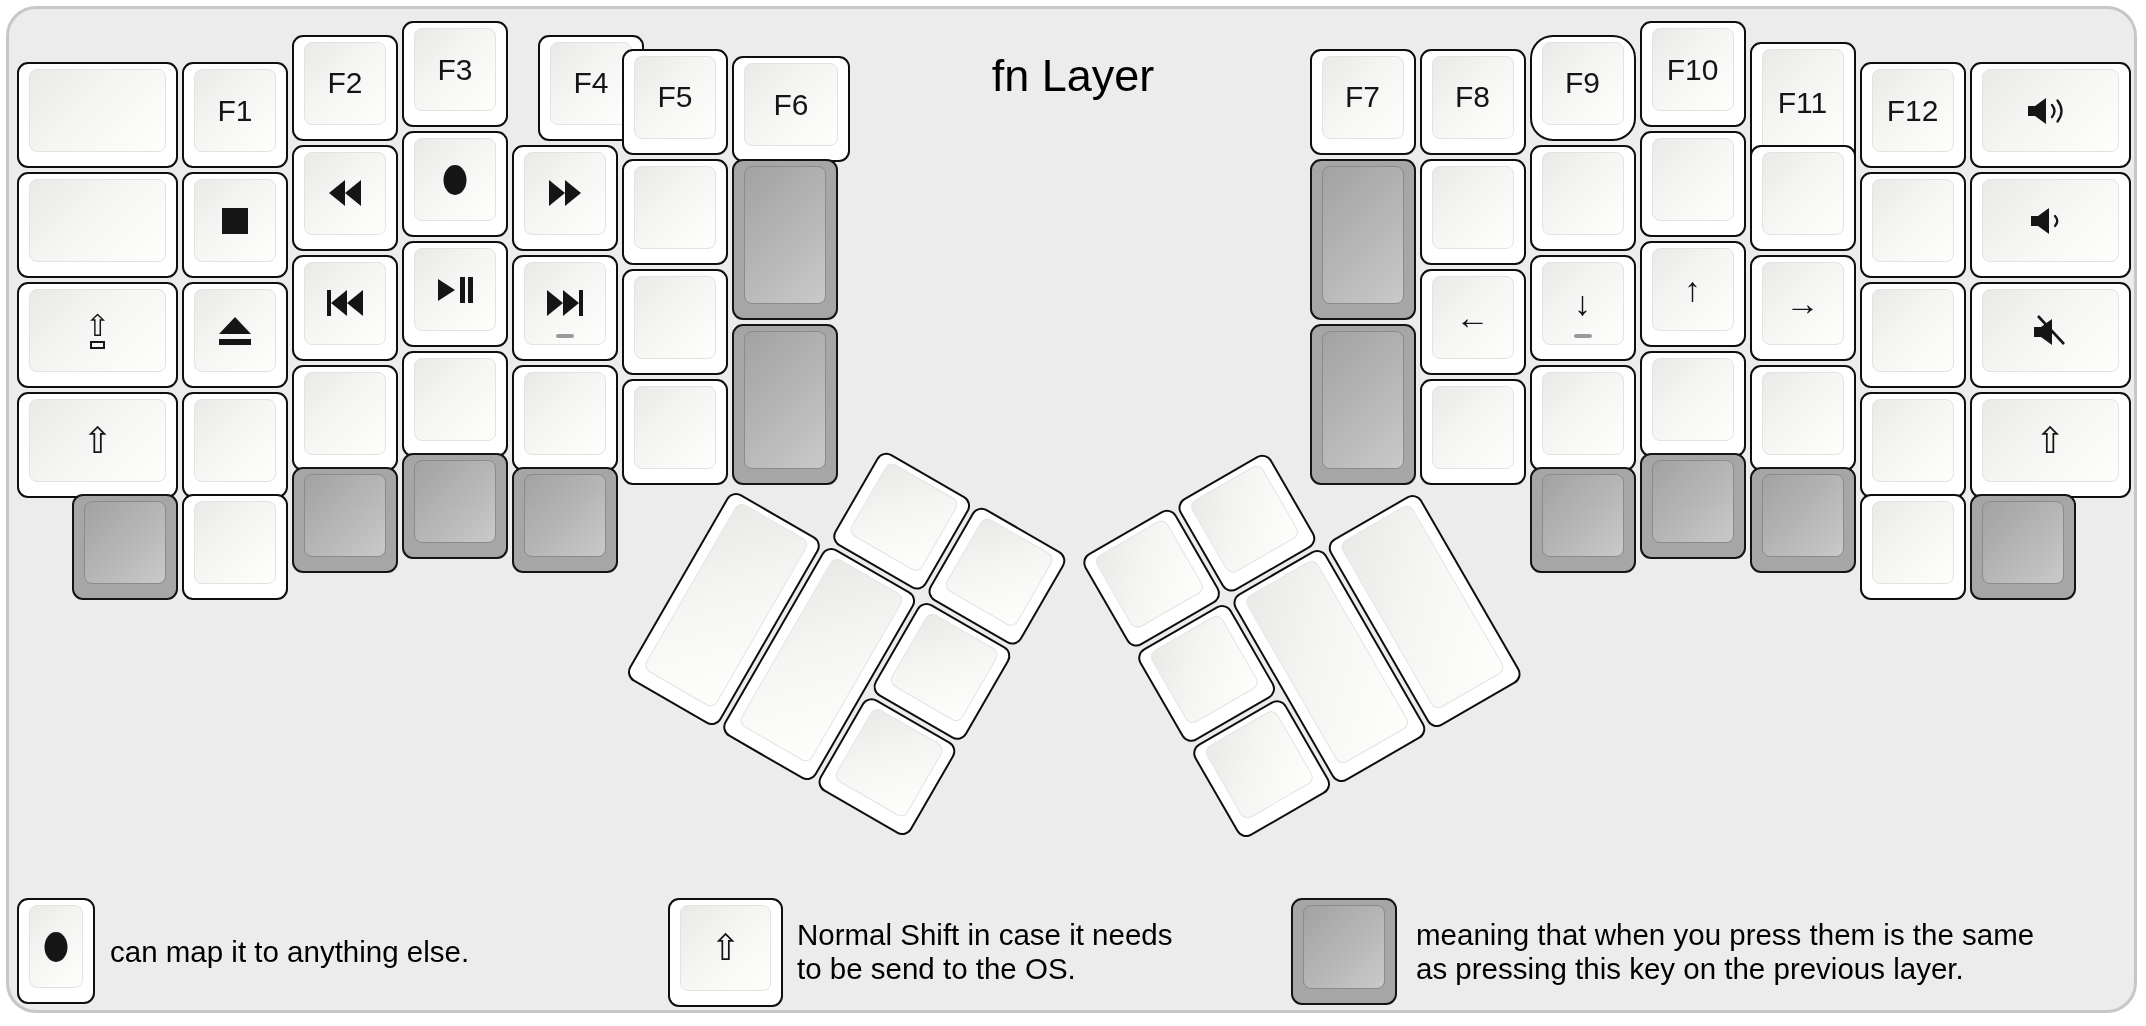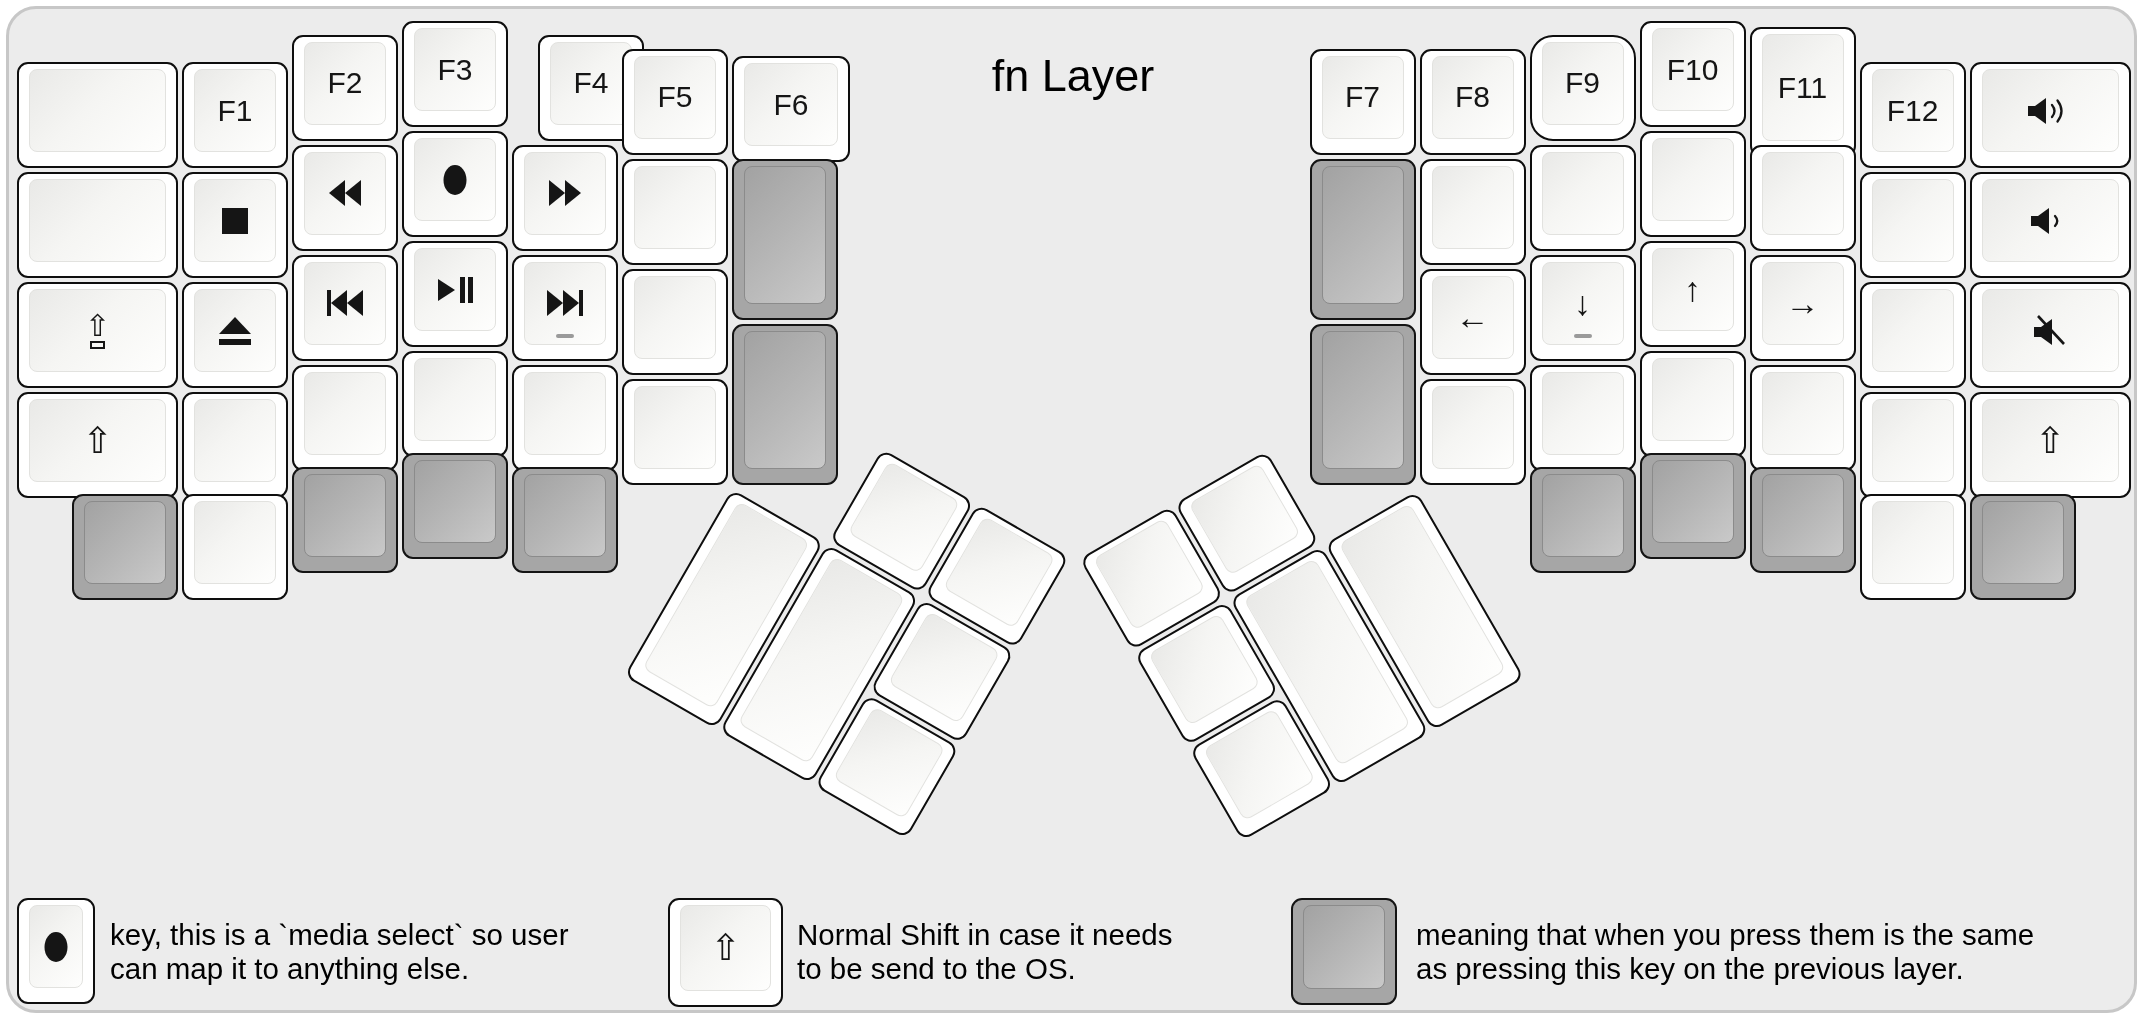--- a/index.html
+++ b/index.html
@@ -285,21 +285,21 @@
         <div class="keytop"></div>
       </div>
       <div class="key" style="left: 1639.5px; top: 241px; width: 106px; height: 106px;">
         <div class="keytop">
           <span class="klabel arrow">↑</span>
         </div>
       </div>
       <div class="key" style="left: 1639.5px; top: 351px; width: 106px; height: 106px;">
         <div class="keytop"></div>
       </div>
-      <div class="key" style="left: 1749.5px; top: 27px; width: 106px; height: 130px;">
+      <div class="key" style="left: 1749.5px; top: 42px; width: 106px; height: 130px;">
         <div class="keytop">
           <span class="klabel">F11</span>
         </div>
       </div>
       <div class="key" style="left: 1749.5px; top: 144.75px; width: 106px; height: 106px;">
         <div class="keytop"></div>
       </div>
       <div class="key" style="left: 1749.5px; top: 254.75px; width: 106px; height: 106px;">
         <div class="keytop">
           <span class="klabel arrow">→</span>
@@ -427,21 +427,20 @@
           <span class="klabel shift">⇧</span>
         </div>
       </div>
       <div class="key gray" style="left: 1291px; top: 898px; width: 106px; height: 107px;">
         <div class="keytop"></div>
       </div>
     </div>
 
   <div id="legend">
     <div class="legend-text" id="legend-text-0" style="left: 110px;">
-      <div>key, this is a `media select` so user</div>
       <div>can map it to anything else.</div>
     </div>
     <div class="legend-text" id="legend-text-1" style="left: 797px;">
       <div>Normal Shift in case it needs</div>
       <div>to be send to the OS.</div>
     </div>
     <div class="legend-text" id="legend-text-2" style="left: 1416px;">
       <div>meaning that when you press them is the same</div>
       <div>as pressing this key on the previous layer.</div>
     </div>

